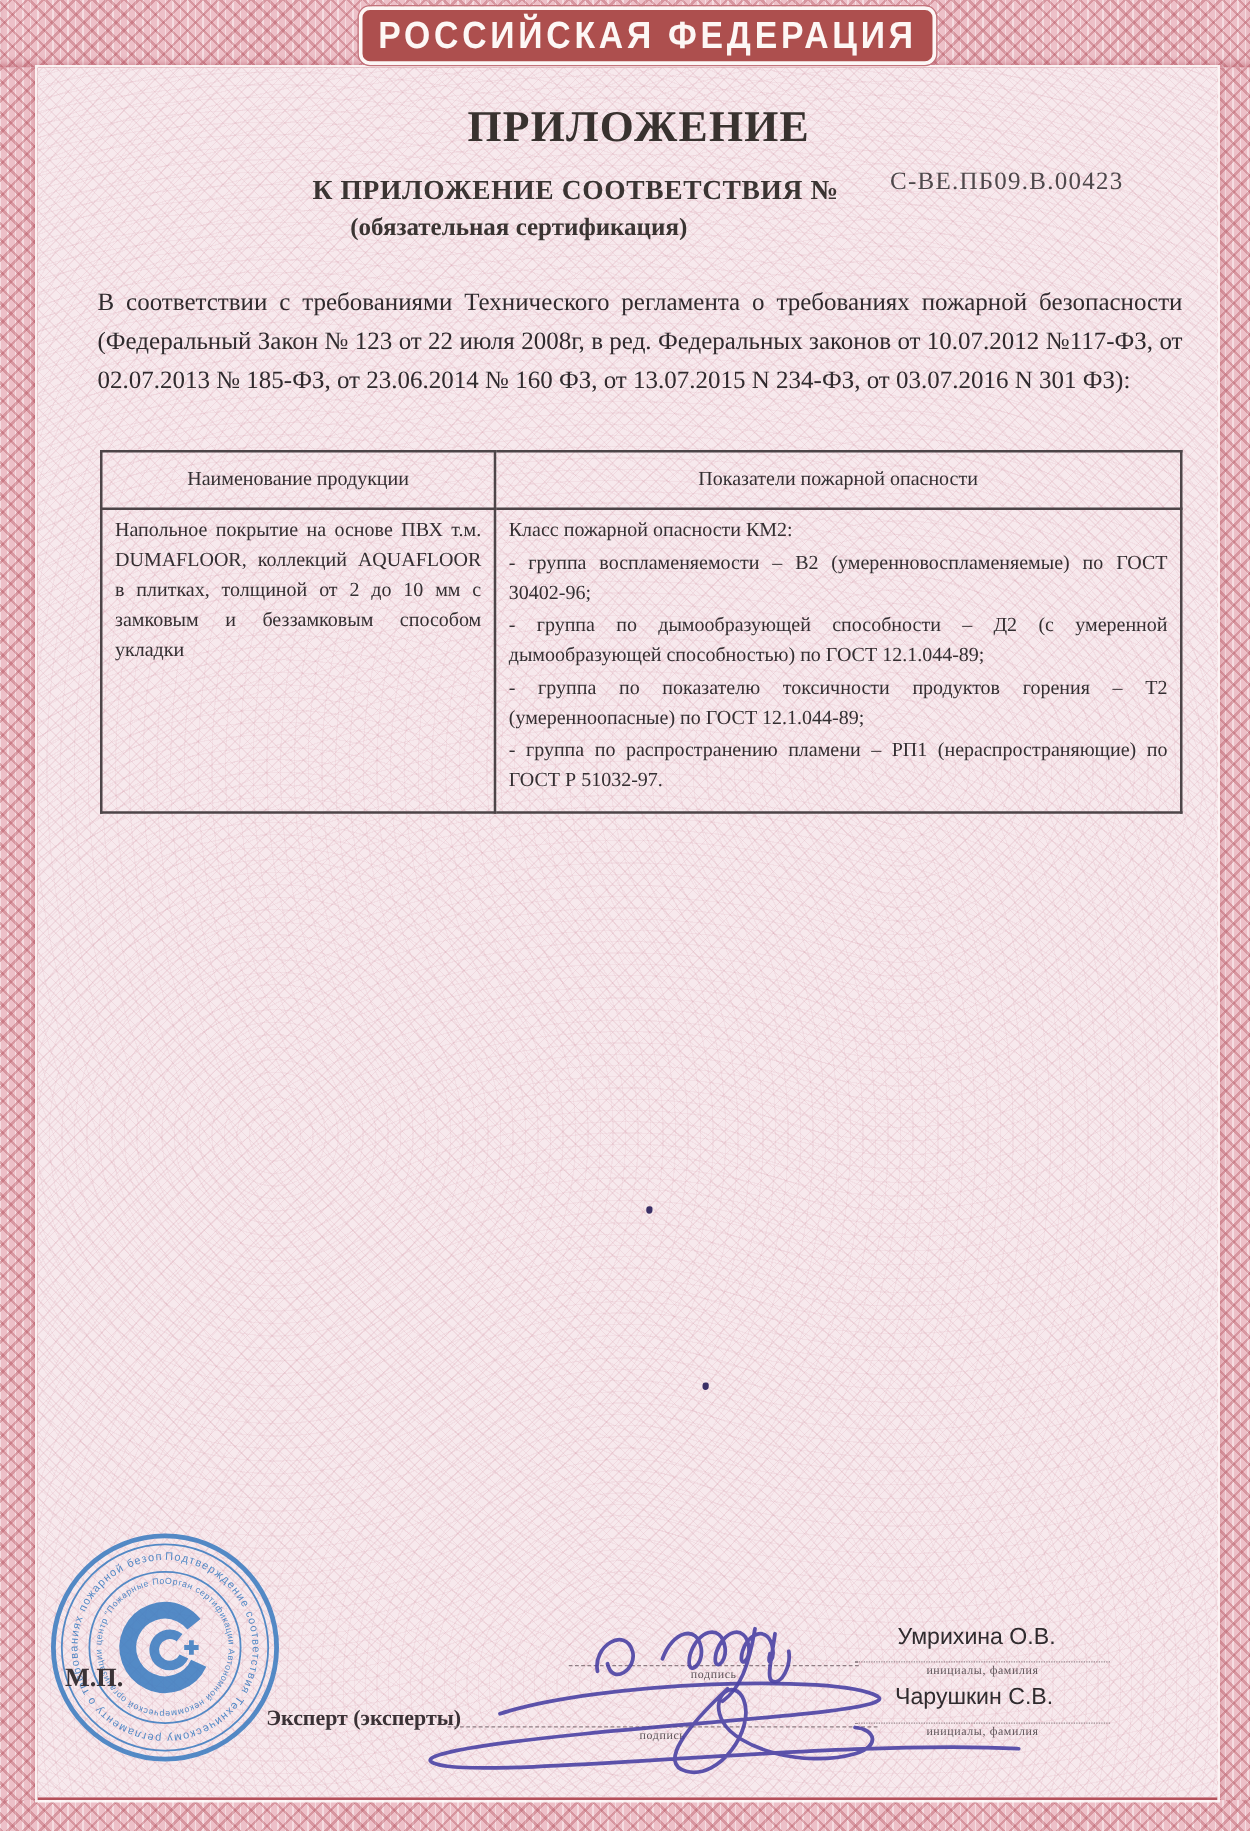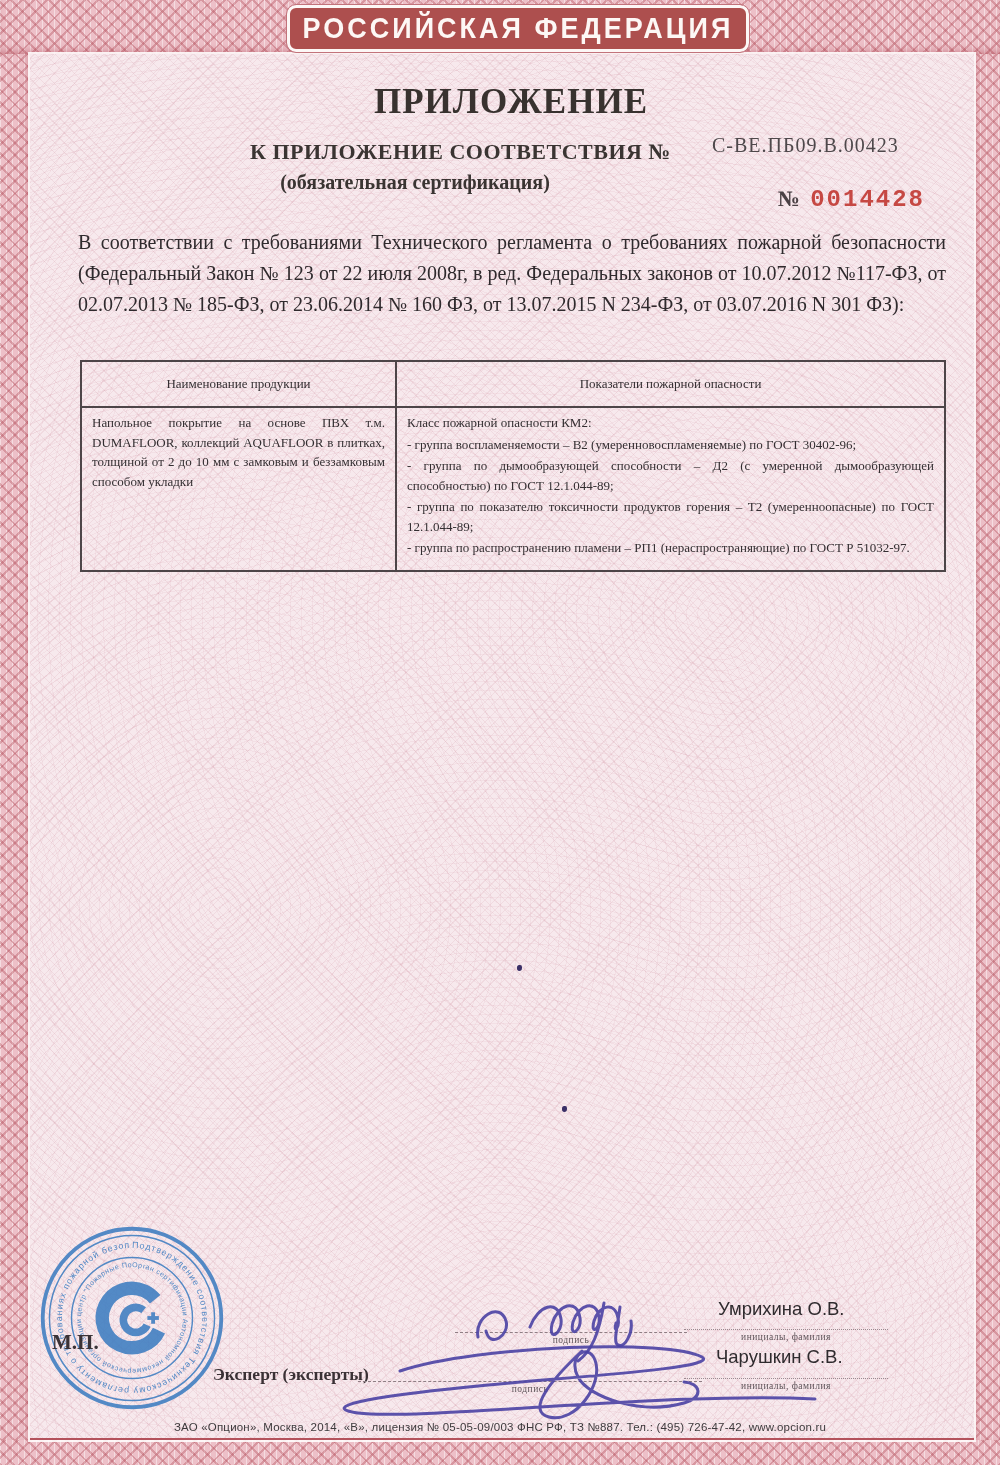--- a/index.html
+++ b/index.html
@@ -37,21 +37,21 @@
     color:#4e484b;letter-spacing:1px;}
   .cert-note{left:255px;top:171px;width:320px;text-align:center;font-size:20px;font-weight:700;color:#3a3432;}
   .serial{left:0;top:186px;width:925px;text-align:right;white-space:nowrap;}
   .serial .no{font-size:22px;font-weight:700;color:#4a4044;margin-right:10px;}
   .serial .digits{font-family:"Liberation Mono", monospace;font-size:24px;font-weight:700;
     color:#c64843;letter-spacing:2px;}
 
   .intro{left:78px;top:227px;width:868px;font-size:20px;line-height:1.56;text-align:justify;color:#2f2a2d;}
 
   table.spec{position:absolute;z-index:3;left:80px;top:360px;width:866px;border-collapse:collapse;}
-  table.spec th, table.spec td{border:2px solid #4d4548;font-size:13px;vertical-align:top;}
+  table.spec th, table.spec td{border:2px solid #4d4548;font-size:16px;vertical-align:top;}
   table.spec th{font-weight:400;height:42px;text-align:center;vertical-align:middle;}
   table.spec td{padding:5px 10px 10px 10px;}
   td.prod{width:293px;text-align:justify;line-height:1.5;}
   td.ind p{margin:0 0 2px 0;text-align:justify;line-height:1.5;}
 
   .speck{width:5px;height:6px;border-radius:50% 40% 60% 50%;background:#3a2f66;}
 
   .stamp{left:36px;top:1222px;width:192px;height:192px;opacity:.88;}
   .mp{left:52px;top:1330px;font-size:21px;font-weight:700;color:#3a3236;}
 
@@ -91,23 +91,20 @@
   <div class="inner-edge"></div>
 
   <div class="abs banner">
     <span>РОССИЙСКАЯ ФЕДЕРАЦИЯ</span>
   </div>
 
   <div class="abs doc-title">ПРИЛОЖЕНИЕ</div>
   <div class="abs cert-line">К ПРИЛОЖЕНИЕ СООТВЕТСТВИЯ  №</div>
   <div class="abs cert-num">С-ВЕ.ПБ09.В.00423</div>
   <div class="abs cert-note">(обязательная сертификация)</div>
-  <div class="abs serial">
-    <span class="no">№</span><span class="digits">0014428</span>
-  </div>
 
   <div class="abs intro">В соответствии с требованиями Технического регламента о требованиях пожарной безопасности (Федеральный Закон № 123 от 22 июля 2008г, в ред. Федеральных законов от 10.07.2012 №117-ФЗ, от 02.07.2013 № 185-ФЗ, от 23.06.2014 № 160 ФЗ, от 13.07.2015 N 234-ФЗ, от 03.07.2016 N 301 ФЗ):</div>
 
   <table class="spec">
     <tbody>
         <tr>
       <th>Наименование продукции</th>
       <th>Показатели пожарной опасности</th>
     </tr>
     <tr>
@@ -163,15 +160,14 @@
 
   <div class="abs name name-2">Чарушкин С.В.</div>
   <div class="abs name-line nl-2"></div>
   <div class="abs caption name-cap ncap-2">инициалы, фамилия</div>
 
   <svg class="abs" style="left:250px;top:1275px;" width="650" height="150" viewBox="0 0 650 150">
     <path class="ink" d="M228,62 c-4,-20 22,-36 28,-16 c4,14 -16,28 -20,10 m44,-4 c8,-22 28,-28 31,-8 c2,14 -13,24 -9,5 c6,-20 25,-26 28,-6 c2,13 -11,21 -7,4 c6,-18 23,-23 26,-5 c2,12 -9,19 -5,4 c5,-16 21,-20 24,-3 c2,10 -5,17 -2,5 m-12,-20 c-5,30 -12,48 -26,58 m42,-54 c-3,22 -7,36 -2,38 c7,3 15,-12 13,-24"></path>
     <path class="ink" d="M150,96 C230,70 420,64 452,82 C472,94 300,103 218,112 C118,122 68,132 108,138 C168,146 430,116 565,124 M332,76 C300,106 276,136 299,142 C326,149 354,108 345,85 C338,67 317,81 328,102 C339,123 392,140 434,128 C455,122 450,108 434,107"></path>
   </svg>
 
-  <div class="abs footer">ЗАО «Опцион», Москва,  2014,  «В», лицензия № 05-05-09/003 ФНС РФ,  ТЗ №887.   Тел.: (495) 726-47-42,   www.opcion.ru</div>
 
 </div>
 
 </body></html>

